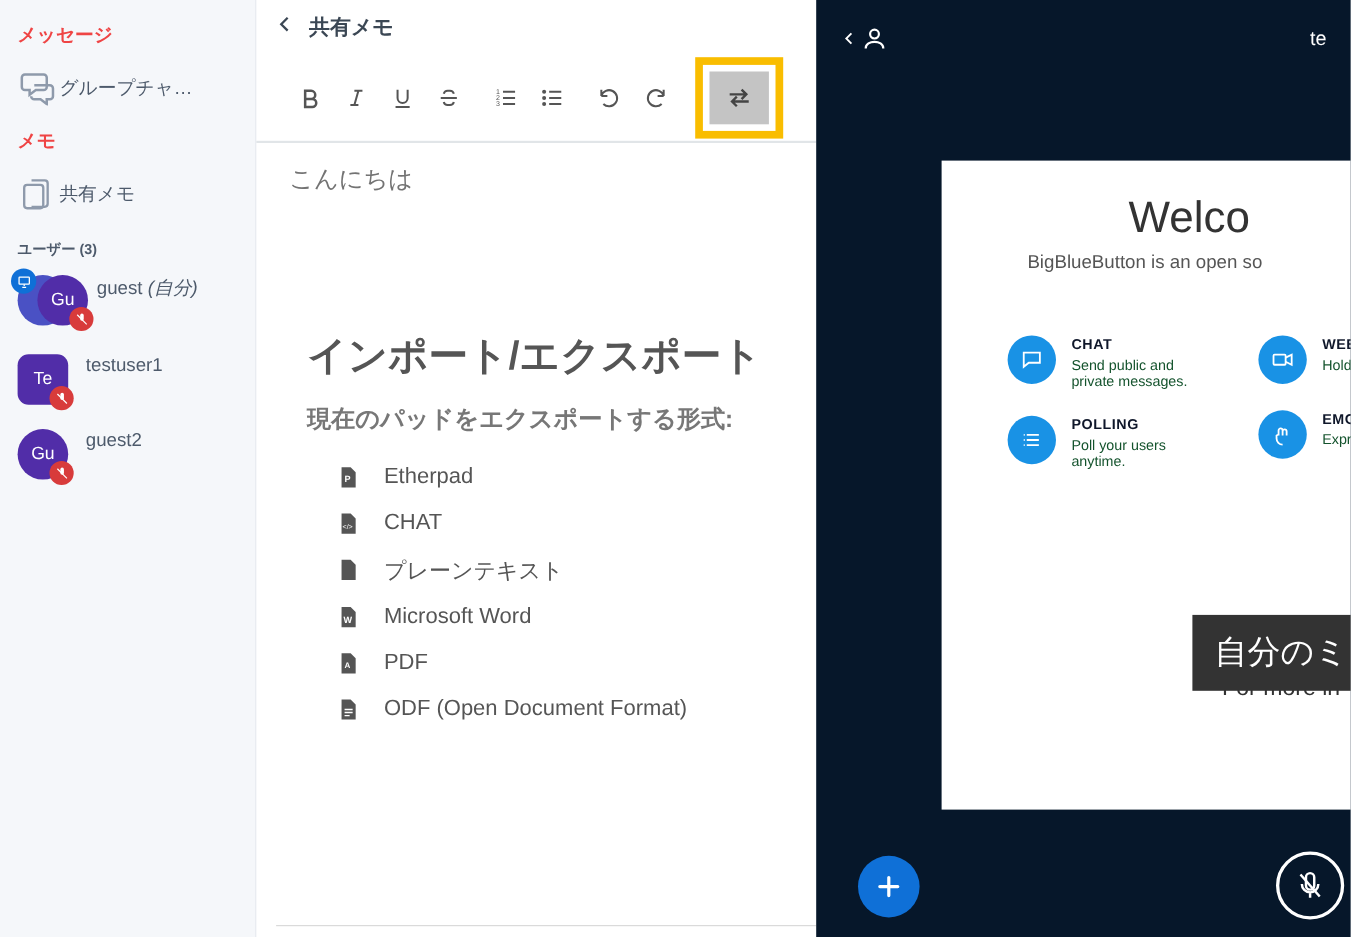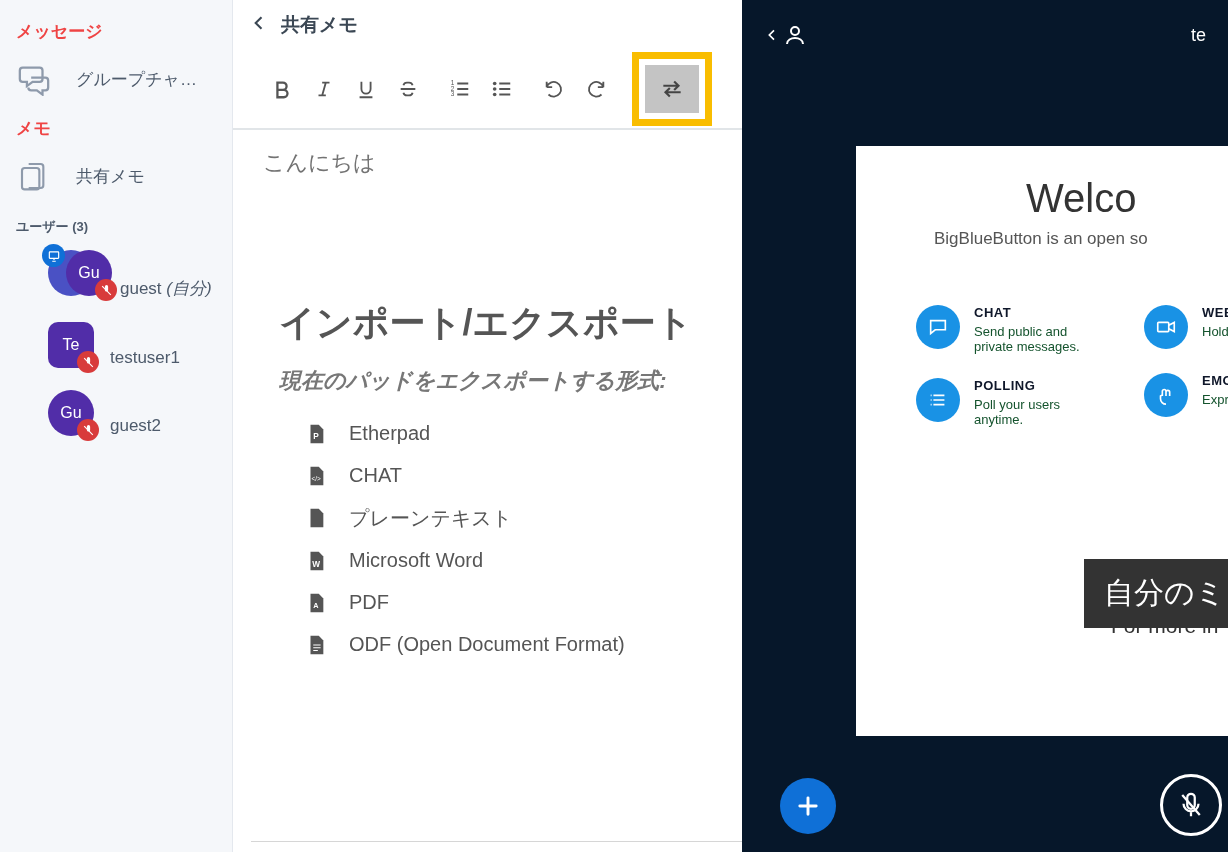--- a/index.html
+++ b/index.html
@@ -1,23 +1,23 @@
 <!DOCTYPE html>
 <html><head>
 <meta charset="utf-8">
 <style>
 * { box-sizing: border-box; margin: 0; padding: 0; }
 body { font-family: -apple-system, "Helvetica Neue", Arial, sans-serif; width: 1228px; height: 852px; overflow: hidden; display: flex; background: #fff; }
 .sidebar { width: 232px; background: #f5f7fa; height: 100%; padding-top: 10px; }
 .side-header { font-size: 17px; font-weight: 600; color: #ef4444; padding: 10px 16px 8px; }
-.side-item { display: flex; align-items: center; gap: 24px; padding: 10px 16px; cursor: pointer; color: #4d5a6b; }
+.side-item { display: flex; align-items: center; gap: 2px; padding: 10px 16px; cursor: pointer; color: #4d5a6b; }
 .side-item .icon-wrap { width: 36px; height: 36px; display: flex; align-items: center; justify-content: center; }
 .side-item-label { font-size: 17px; white-space: nowrap; overflow: hidden; text-overflow: ellipsis; }
 .users-header { font-size: 13px; font-weight: 600; color: #4d5a6b; padding: 14px 16px 6px; }
-.user-row { display: flex; align-items: flex-end; gap: 16px; padding: 8px 16px; position: relative; margin-left: 32px; }
+.user-row { display: flex; align-items: flex-start; gap: 16px; padding: 8px 16px; position: relative; }
 .avatar { width: 46px; height: 46px; border-radius: 50%; background: #512da8; color: #fff; display: flex; align-items: center; justify-content: center; font-size: 16px; position: relative; }
 .avatar-inner { position: absolute; inset: 0; display:flex; align-items:center; justify-content:center; }
 .pres-badge { position: absolute; top: -6px; left: -6px; width: 23px; height: 23px; border-radius: 50%; background: #0f70d7; color: #fff; display: flex; align-items: center; justify-content: center; }
 .mute-badge { position: absolute; bottom: -5px; right: -5px; width: 22px; height: 22px; border-radius: 50%; background: #d83b3b; color: #fff; display: flex; align-items: center; justify-content: center; }
 .user-name { font-size: 17px; color: #4d5a6b; }
 .user-name i { font-style: italic; }
 .user1-wrap { position: relative; }
 .offset-av { margin-left: 10px; margin-top: -6px; }
 
 .notes-panel { flex: 0 0 510px; display: flex; flex-direction: column; border-left: 1px solid #e4e8ee; position: relative; height: 100%; }
@@ -25,21 +25,21 @@
 .toolbar { height: 80px; display: flex; align-items: center; padding: 0 30px; border-bottom: 2px solid #e1e5e8; gap: 4px; }
 .tbtn { width: 38px; height: 38px; display: inline-flex; align-items: center; justify-content: center; color: #555; cursor: pointer; border-radius: 4px; }
 .tbtn svg { width: 22px; height: 22px; }
 .gap { width: 6px; }
 .toolbar-right { margin-left: auto; }
 .highlight-box { border: 7px solid #f9bd00; padding: 6px; }
 .highlight-inner { background: #c4c4c4; width: 54px; height: 48px; display: flex; align-items: center; justify-content: center; }
 .editor-body { padding: 18px 30px; font-size: 22px; color: #737373; }
 .dialog { position: absolute; left: 46px; top: 300px; width: 445px; }
 .dialog h1 { font-size: 36px; font-weight: 700; color: #555; line-height: 1.3; margin-bottom: 18px; }
-.dialog h2 { font-size: 22px; font-weight: 700; color: #777; line-height: 1.45; margin-bottom: 16px; font-style: italic; }
+.dialog h2 { font-size: 22px; font-weight: 700; color: #777; line-height: 1.45; margin-bottom: 16px; }
 .exp-item { display: flex; align-items: center; gap: 22px; padding: 8px 0 8px 26px; font-size: 20px; color: #555; cursor: pointer; }
 .exp-item svg { width: 22px; height: 26px; flex-shrink: 0; }
 .notes-bottom-line { position: absolute; left: 18px; right: 0; bottom: 10px; height: 1px; background: #d6d6d6; }
 
 .main-area { flex: 1; background: #06172a; position: relative; overflow: hidden; }
 .main-top { height: 70px; display: flex; align-items: center; padding: 0 22px; color: #fff; }
 .user-toggle { display: flex; align-items: center; gap: 3px; cursor: pointer; }
 .meeting-title { margin-left: auto; color: #fff; font-size: 18px; }
 .slide { position: absolute; left: 114px; top: 146px; width: 600px; height: 590px; background: #fff; padding: 30px 0 0 0; overflow: hidden; }
 .slide-inner { padding: 0 30px; }

